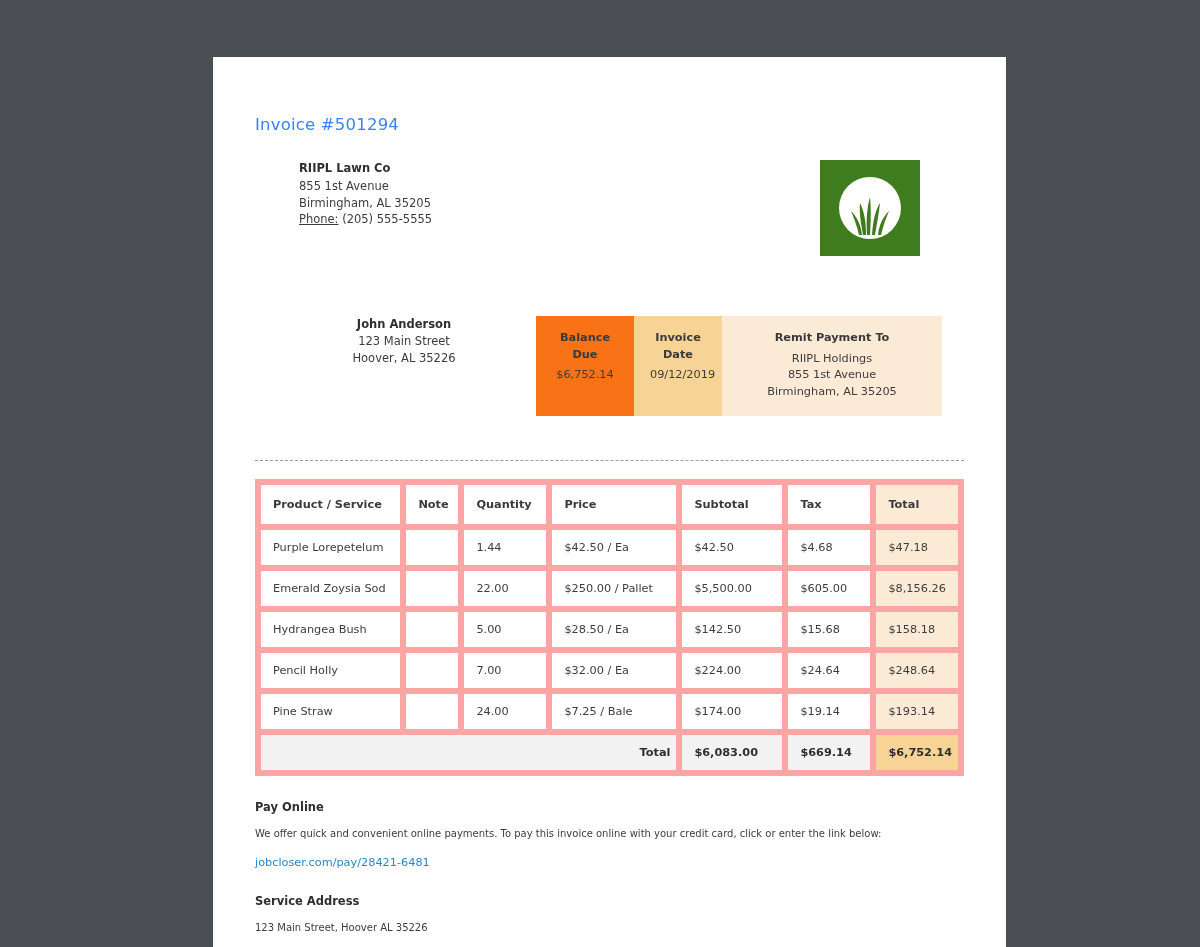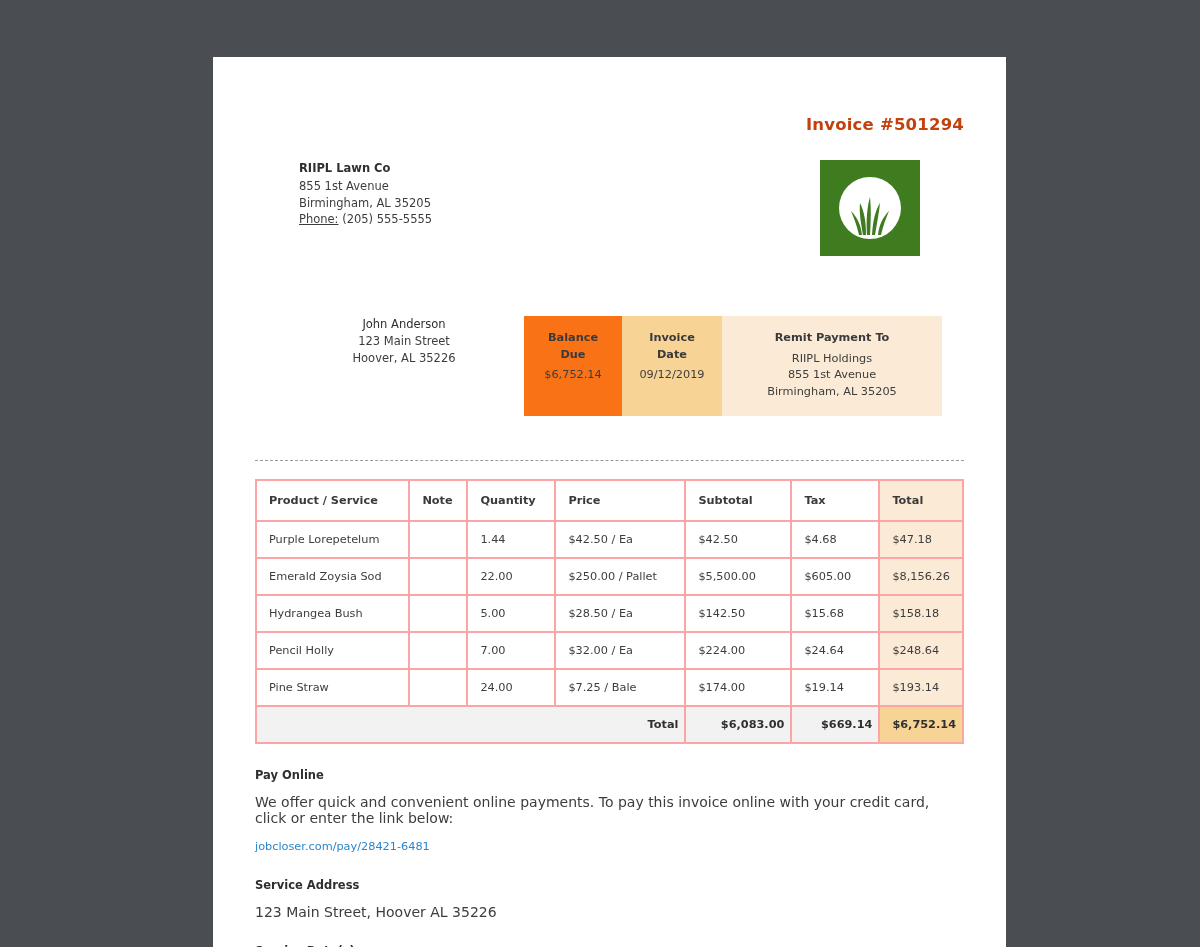--- a/index.html
+++ b/index.html
@@ -16,24 +16,24 @@
     left: 213px;
     top: 57px;
     width: 793px;
     min-height: 890px;
     background: #ffffff;
   }
   .sheet {
     padding: 40px 42px 20px 42px;
   }
   .invoice-title {
-    text-align: right;
+    text-align: left;
     font-size: 16.5px;
-    color: #c2410c;
-    font-weight: 700;
+    color: #3b82f6;
+    font-weight: 400;
     margin: 18px 0 26px 0;
     letter-spacing: 0.2px;
   }
   .top-row {
     display: flex;
     justify-content: space-between;
     align-items: flex-start;
   }
   .company-block {
     font-size: 11.5px;
@@ -77,21 +77,21 @@
     padding-left: 44px;
   }
   .billto-block {
     font-size: 11.5px;
     color: #3d3d3d;
     line-height: 17px;
     text-align: center;
     width: 210px;
   }
   .billto-name {
-    font-weight: normal;
+    font-weight: bold;
     color: #2f2f2f;
     font-size: 11.5px;
   }
   .summary-table {
     display: flex;
     margin-right: 22px;
   }
   .summary-cell {
     text-align: center;
     padding: 14px 16px 16px 16px;
@@ -100,35 +100,35 @@
     line-height: 16.5px;
   }
   .summary-cell .sc-head {
     font-weight: bold;
     font-size: 11.3px;
     color: #3a3a3a;
     padding-bottom: 4px;
     display: block;
   }
   .sc-balance { background: #f97316; width: 98px; }
-  .sc-date    { background: #f7d396; width: 100px; }
+  .sc-date    { background: #f7d396; width: 88px; }
   .sc-remit   { background: #fbead5; width: 220px; }
   .divider {
     margin: 44px 0 18px 0;
     border-top: 1px dashed #9a9a9a;
     height: 0;
   }
   table.items {
     width: 100%;
     border-collapse: collapse;
     font-size: 11.3px;
     color: #3d3d3d;
   }
   table.items th, table.items td {
-    border: 2px solid #fca5a5;
+    border: 6px solid #fca5a5;
     padding: 11px 6px 11px 12px;
     text-align: left;
     font-weight: normal;
     vertical-align: middle;
   }
   table.items thead th {
     font-weight: bold;
     color: #3a3a3a;
     background: #ffffff;
     padding-top: 13px;
@@ -140,36 +140,35 @@
   td.c-note { width: 58px; }
   td.c-qty  { width: 88px; }
   td.c-price{ width: 130px; }
   td.c-sub  { width: 106px; }
   td.c-tax  { width: 88px; }
   td.c-tot  { width: 78px; }
   tr.total-row td {
     background: #f2f2f2;
     font-weight: bold;
     color: #2f2f2f;
-    text-align: right;
   }
   tr.total-row td.label-cell {
     text-align: right;
   }
   tr.total-row td.col-total {
     background: #f7d396;
   }
   .section-head {
     font-size: 11.5px;
     font-weight: bold;
     color: #2f2f2f;
     margin: 24px 0 0 0;
   }
   .section-text {
-    font-size: 14px;
+    font-size: 10px;
     color: #3d3d3d;
     margin: 12px 0 0 0;
     line-height: 16px;
   }
   .pay-link {
     font-size: 11.3px;
     color: #2a86c8;
     margin: 14px 0 0 0;
     text-decoration: none;
     display: inline-block;

